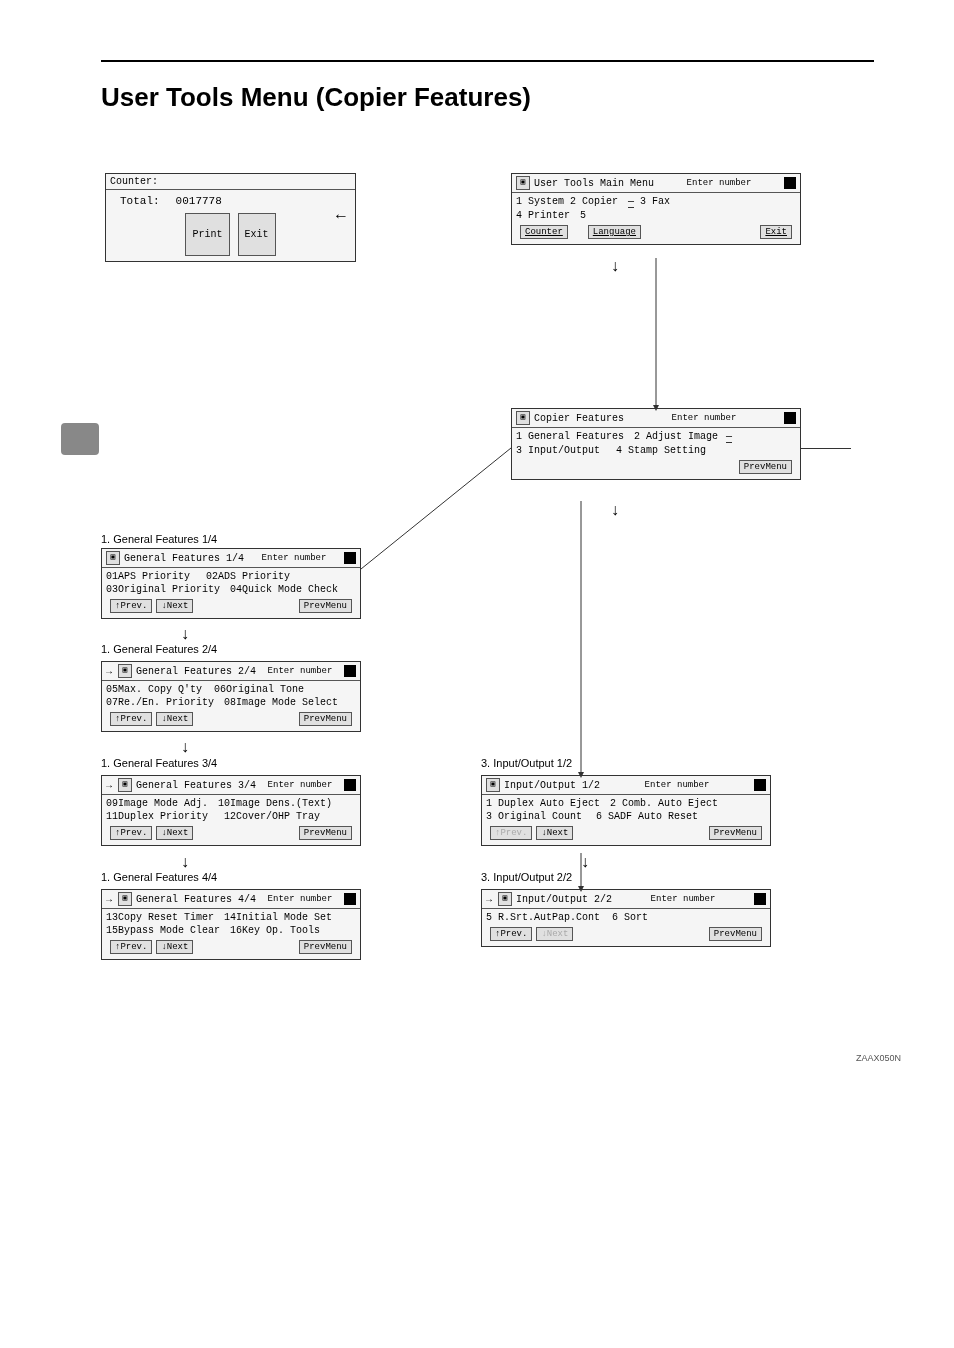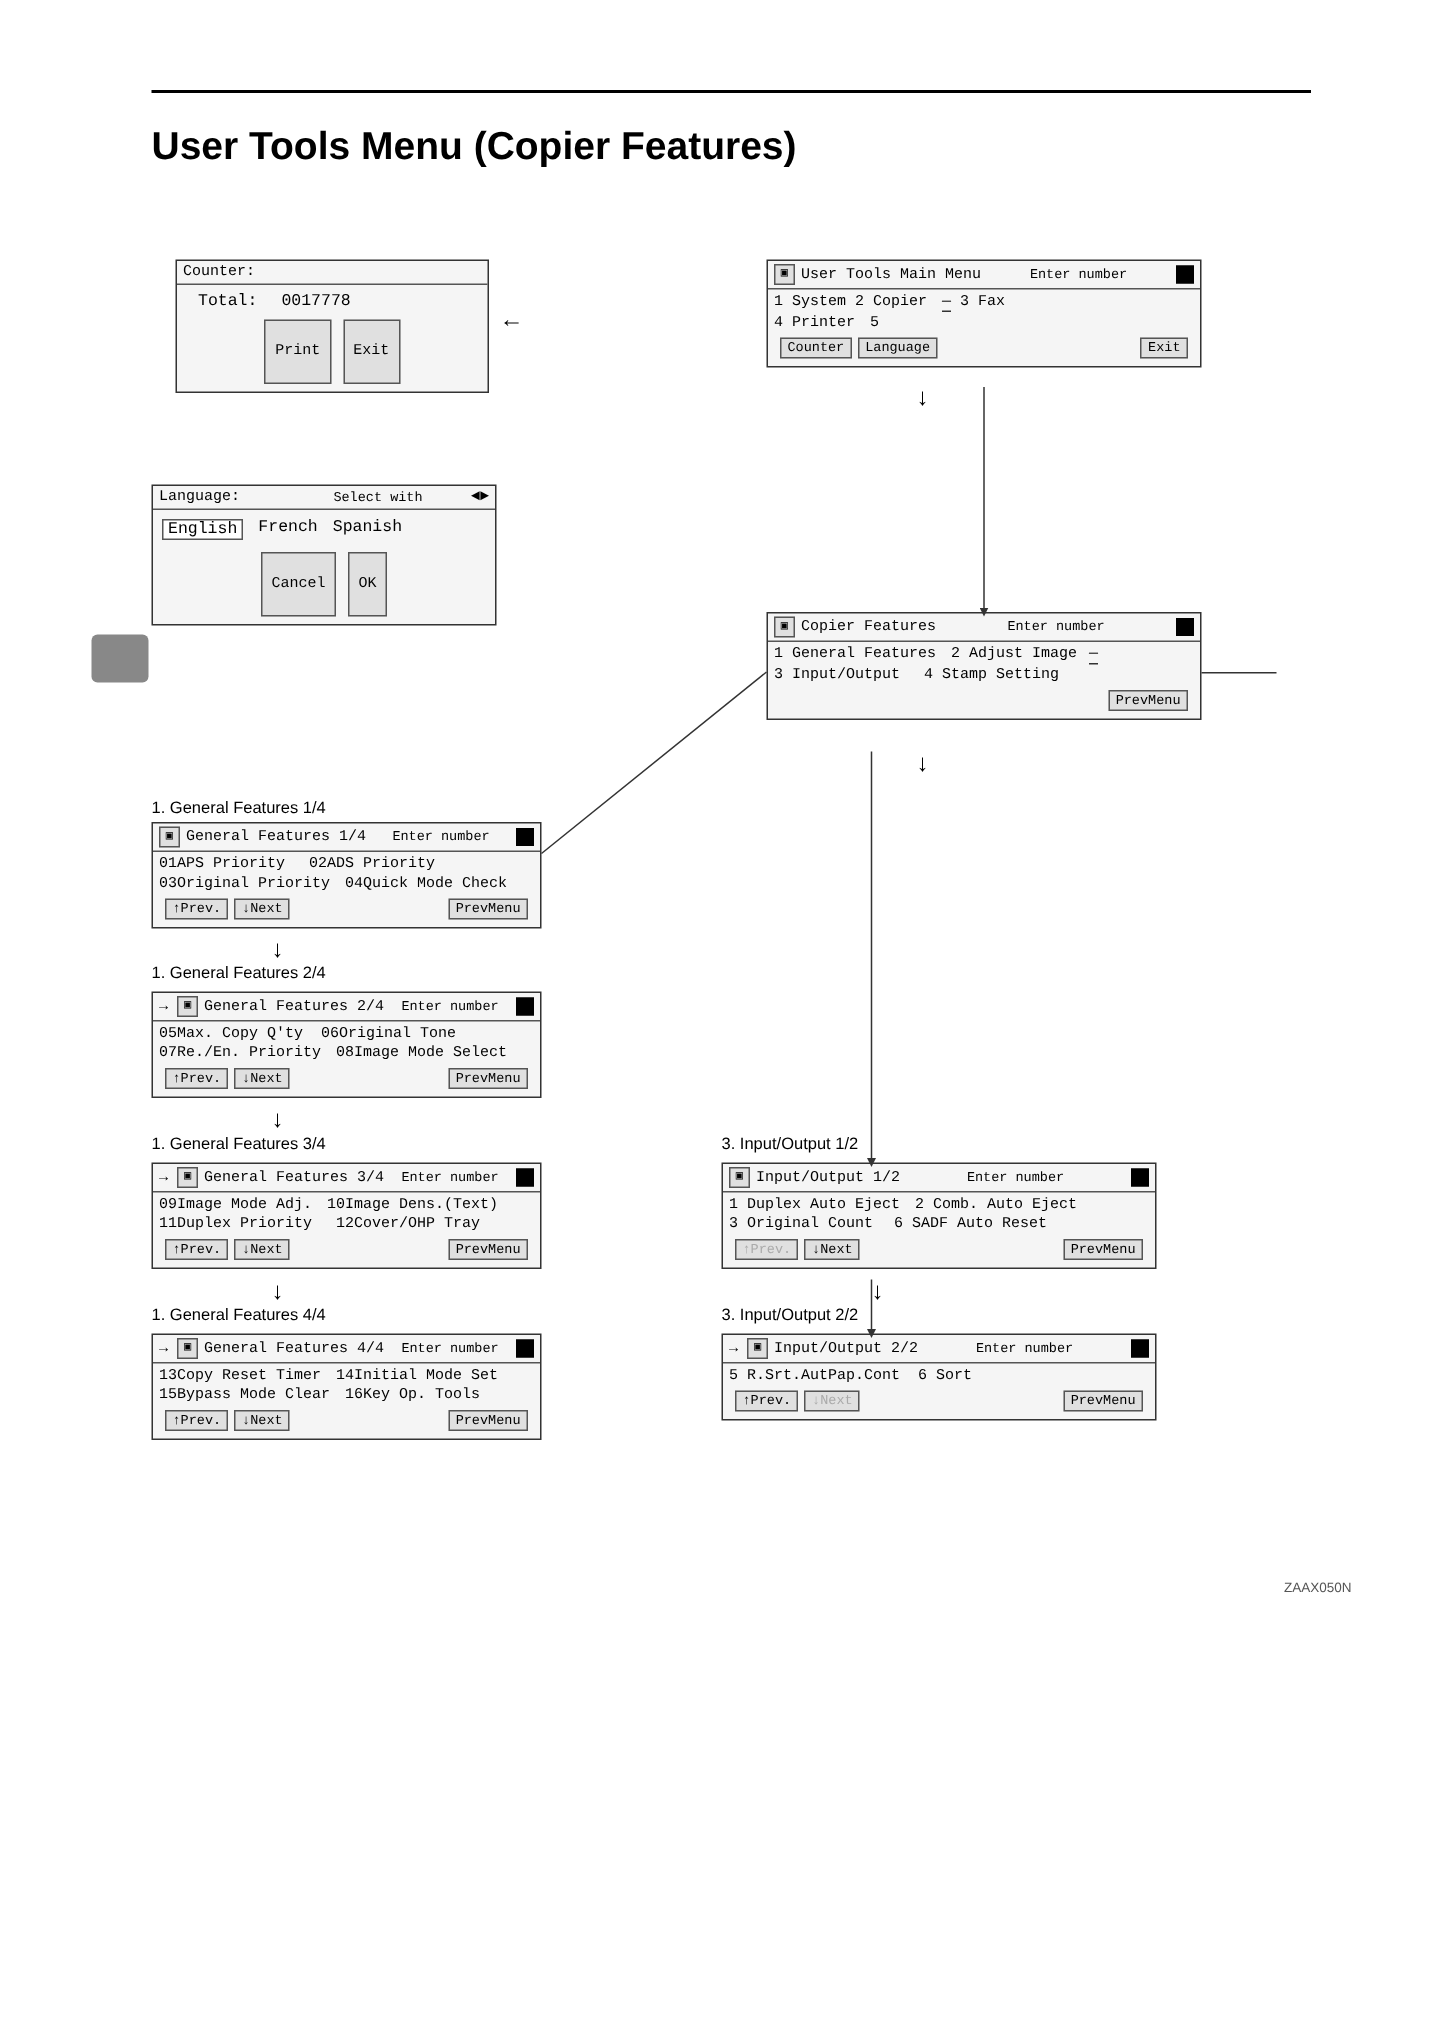--- a/index.html
+++ b/index.html
@@ -151,21 +151,21 @@
 <body>
 
 <div class="page-container">
   <div class="top-rule"></div>
   <h1 class="page-title">User Tools Menu (Copier Features)</h1>
 
   <div class="diagram-area">
 
     <div class="left-gray-box" style="left:-40px; top:280px; width:38px; height:32px;"></div>
 
-    <div class="screen-box" style="left:16px; top:30px; width:209px;">
+    <div class="screen-box" style="left:4px; top:30px; width:251px;">
       <div class="screen-header">
         <span>Counter:</span>
       </div>
       <div class="screen-body">
         <div class="screen-row" style="padding: 3px 10px;">
           <span>Total:</span>
           <span style="margin-left:10px;">0017778</span>
         </div>
         <div class="screen-buttons" style="justify-content: center; gap: 8px;">
           <span class="btn">Print</span>
@@ -189,48 +189,30 @@
         <div class="screen-row menu-line">
           <span>1 System</span>
           <span>2 Copier</span>
           <span style="margin-left:4px; border-bottom:1px solid #333;">—</span>
           <span>3 Fax</span>
         </div>
         <div class="screen-row menu-line">
           <span>4 Printer</span>
           <span style="margin-left:4px;">5</span>
         </div>
-        <div class="screen-buttons" style="justify-content:space-between; gap:4px;">
+        <div class="screen-buttons" style="justify-content:space-between; gap:20px;text-decoration:underline;">
           <span class="btn btn-small">Counter</span>
           <span class="btn btn-small">Language</span>
           <span style="margin-left:auto;" class="btn btn-small">Exit</span>
         </div>
       </div>
     </div>
 
     <div style="position:absolute; left:510px; top:115px; font-size:16px; line-height:1;">↓</div>
 
-    <div class="screen-box" style="left:0px; top:180px; width:230px;">
-      <div class="screen-header">
-        <span>Language:</span>
-        <span style="font-size:9px; margin-left:30px;">Select with</span>
-        <span style="font-size:10px; font-weight:bold;">◄►</span>
-      </div>
-      <div class="screen-body">
-        <div class="screen-row" style="padding: 4px 2px; gap: 10px;">
-          <span class="selected-item">English</span>
-          <span>French</span>
-          <span>Spanish</span>
-        </div>
-        <div class="screen-buttons" style="justify-content: center; gap: 8px; padding-top:4px;">
-          <span class="btn">Cancel</span>
-          <span class="btn">OK</span>
-        </div>
-      </div>
-    </div>
 
     <div class="screen-box" style="left:410px; top:265px; width:290px;">
       <div class="screen-header">
         <div class="title-area">
           <span class="icon-box">▣</span>
           <span>Copier Features</span>
         </div>
         <span style="font-size:9px;">Enter number</span>
         <span class="enter-num-box"></span>
       </div>

